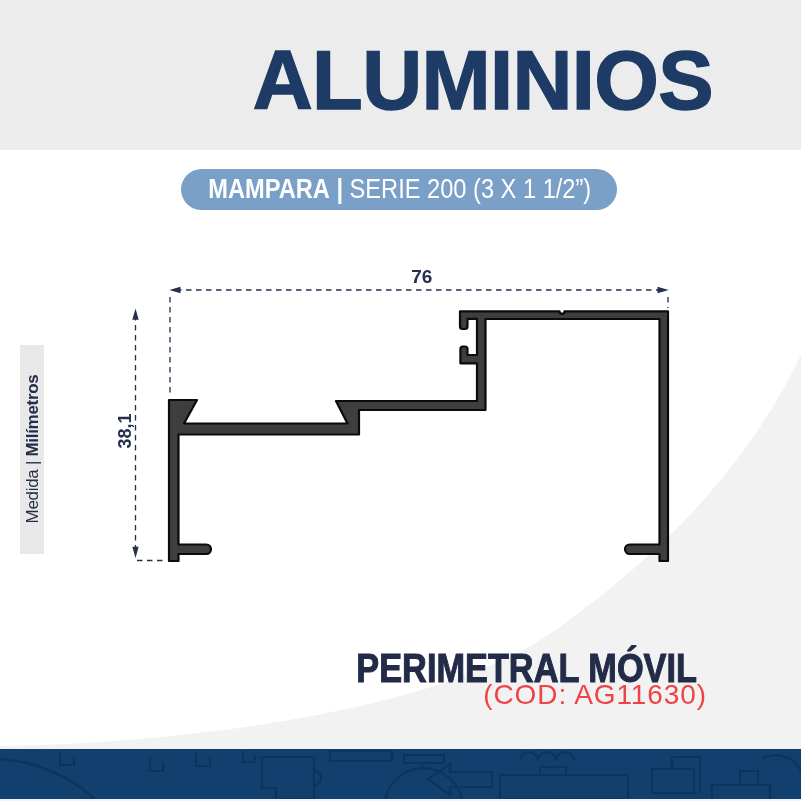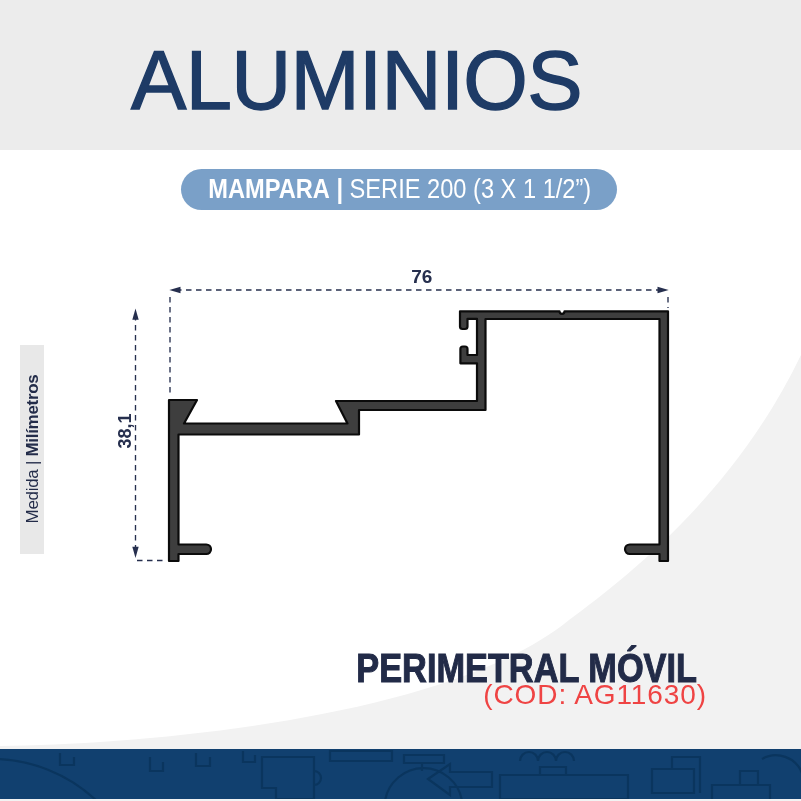--- a/index.html
+++ b/index.html
@@ -10,21 +10,21 @@
 </head>
 <body>
 <div id="page">
 
 <svg class="abs" style="left:0;top:0;" width="801" height="801" viewBox="0 0 801 801">
   <path d="M 801 355 C 735 492, 630 575, 569 620 C 449 718, 150 744, 0 746 L 0 801 L 801 801 Z" fill="#f2f2f2"></path>
 </svg>
 
 <div class="abs" style="left:0;top:0;width:801px;height:150px;background:#ececec;"></div>
 
-<div id="title" class="abs" style="left:0px;top:33px;width:713px;text-align:center;font-size:83px;font-weight:normal;color:#1e3b66;letter-spacing:-0.6px;-webkit-text-stroke:1.4px #1e3b66;">ALUMINIOS</div>
+<div id="title" class="abs" style="left:0px;top:33px;width:713px;text-align:right;font-size:83px;font-weight:bold;color:#1e3b66;letter-spacing:-0.6px;-webkit-text-stroke:1.4px #1e3b66;">ALUMINIOS</div>
 
 <div class="abs" style="left:181px;top:169px;width:436px;height:41px;background:#7aa0c8;border-radius:21px;"></div>
 
 <div id="pill-text" class="abs" style="left:181px;top:169px;width:436px;height:41px;line-height:41px;text-align:center;font-size:27px;color:#ffffff;white-space:nowrap;transform:scaleX(0.875);"><b>MAMPARA&nbsp;|</b>&nbsp;SERIE&nbsp;200&nbsp;(3&nbsp;X&nbsp;1&nbsp;1/2”)</div>
 
 <div class="abs" style="left:20px;top:345px;width:24px;height:209px;background:#e8e8e8;"></div>
 
 <div id="vlabel" class="abs" style="left:-72px;top:439px;width:210px;text-align:center;font-size:17px;letter-spacing:-0.3px;color:#232c49;transform:rotate(-90deg);">Medida&nbsp;|&nbsp;<b>Milímetros</b></div>
 
 <svg class="abs" style="left:0;top:0;" width="801" height="801" viewBox="0 0 801 801">

